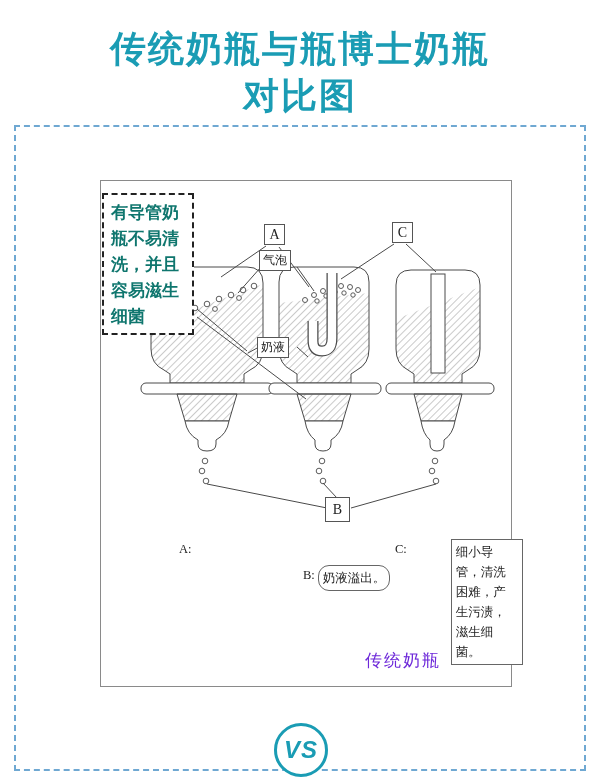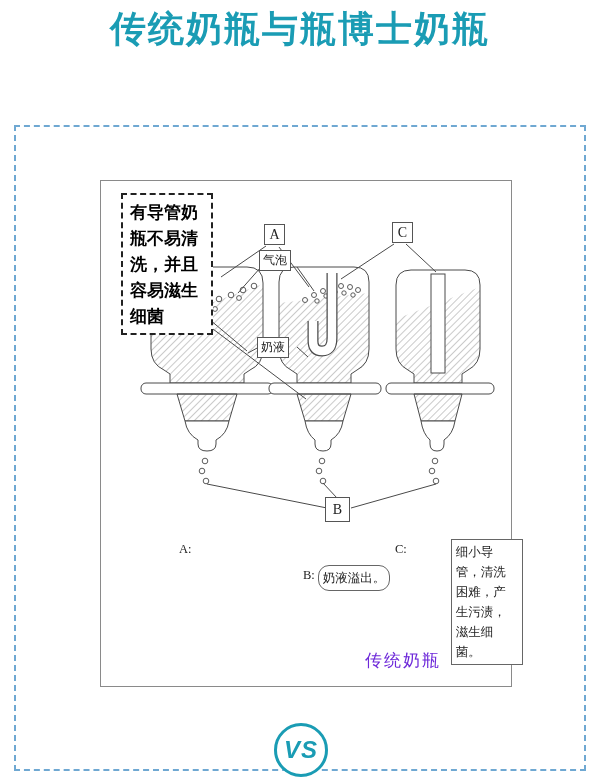--- a/index.html
+++ b/index.html
@@ -4,36 +4,36 @@
 <style>
   * { margin:0; padding:0; box-sizing:border-box; }
   html,body { background:#ffffff; }
   .page {
     position:relative; width:600px; height:778px; background:#fff;
     overflow:hidden; font-family:"Liberation Sans", sans-serif;
   }
   .title {
     text-align:center; padding-top:6px;
     color:var(--accent,#1a9cb4); font-weight:bold; font-size:36px;
-    line-height:1.3; letter-spacing:2px;
+    line-height:1.3; letter-spacing:2px;margin-top:20px;
   }
   .dashed-box {
     position:absolute; left:14px; top:125px; width:572px; height:646px;
     border:2px dashed var(--dashed_border,#6fa8d2); background:#fff;
   }
   .inner-box {
     position:absolute; left:84px; top:53px; width:412px; height:507px;
     border:1px solid #8a8a8a; background:#fff;
   }
   .inner-box > svg { position:absolute; left:0; top:0; }
   .note-box {
-    position:absolute; left:20px; top:12px; width:92px; height:142px;
+    position:absolute; left:1px; top:12px; width:92px; height:142px;
     border:2px dashed #222; padding:5px 7px;
     font-family:"Liberation Serif", serif; font-size:17px; font-weight:bold;
-    line-height:26px; word-break:break-all; color:#000000; background:#fff;
+    line-height:26px; word-break:break-all; color:#0f766e; background:#fff;
   }
   .tag {
     position:absolute; border:1px solid #555; background:#fff;
     display:flex; align-items:center; justify-content:center;
     font-family:"Liberation Serif", serif; color:#222;
   }
   .tag.small { font-size:12px; padding:1px 3px;font-family:Liberation Serif, serif; }
   .tag.letter { font-size:14px; }
   .desc {
     position:absolute; display:flex; align-items:flex-start; gap:3px;
@@ -61,20 +61,21 @@
     font-style:italic;
   }
 </style>
 </head>
 <body>
 
 <div class="page">
 
   <div class="title">
     <div>传统奶瓶与瓶博士奶瓶</div>
+    <div>对比图</div>
   </div>
 
   <div class="dashed-box">
 
     <div class="inner-box">
 
       <svg width="410" height="505" viewBox="0 0 410 505">
         <defs>
           <pattern id="hatch" patternUnits="userSpaceOnUse" width="5" height="5" patternTransform="rotate(45)">
             <line x1="0" y1="0" x2="0" y2="5" stroke="#8a8a8a" stroke-width="0.9"></line>

